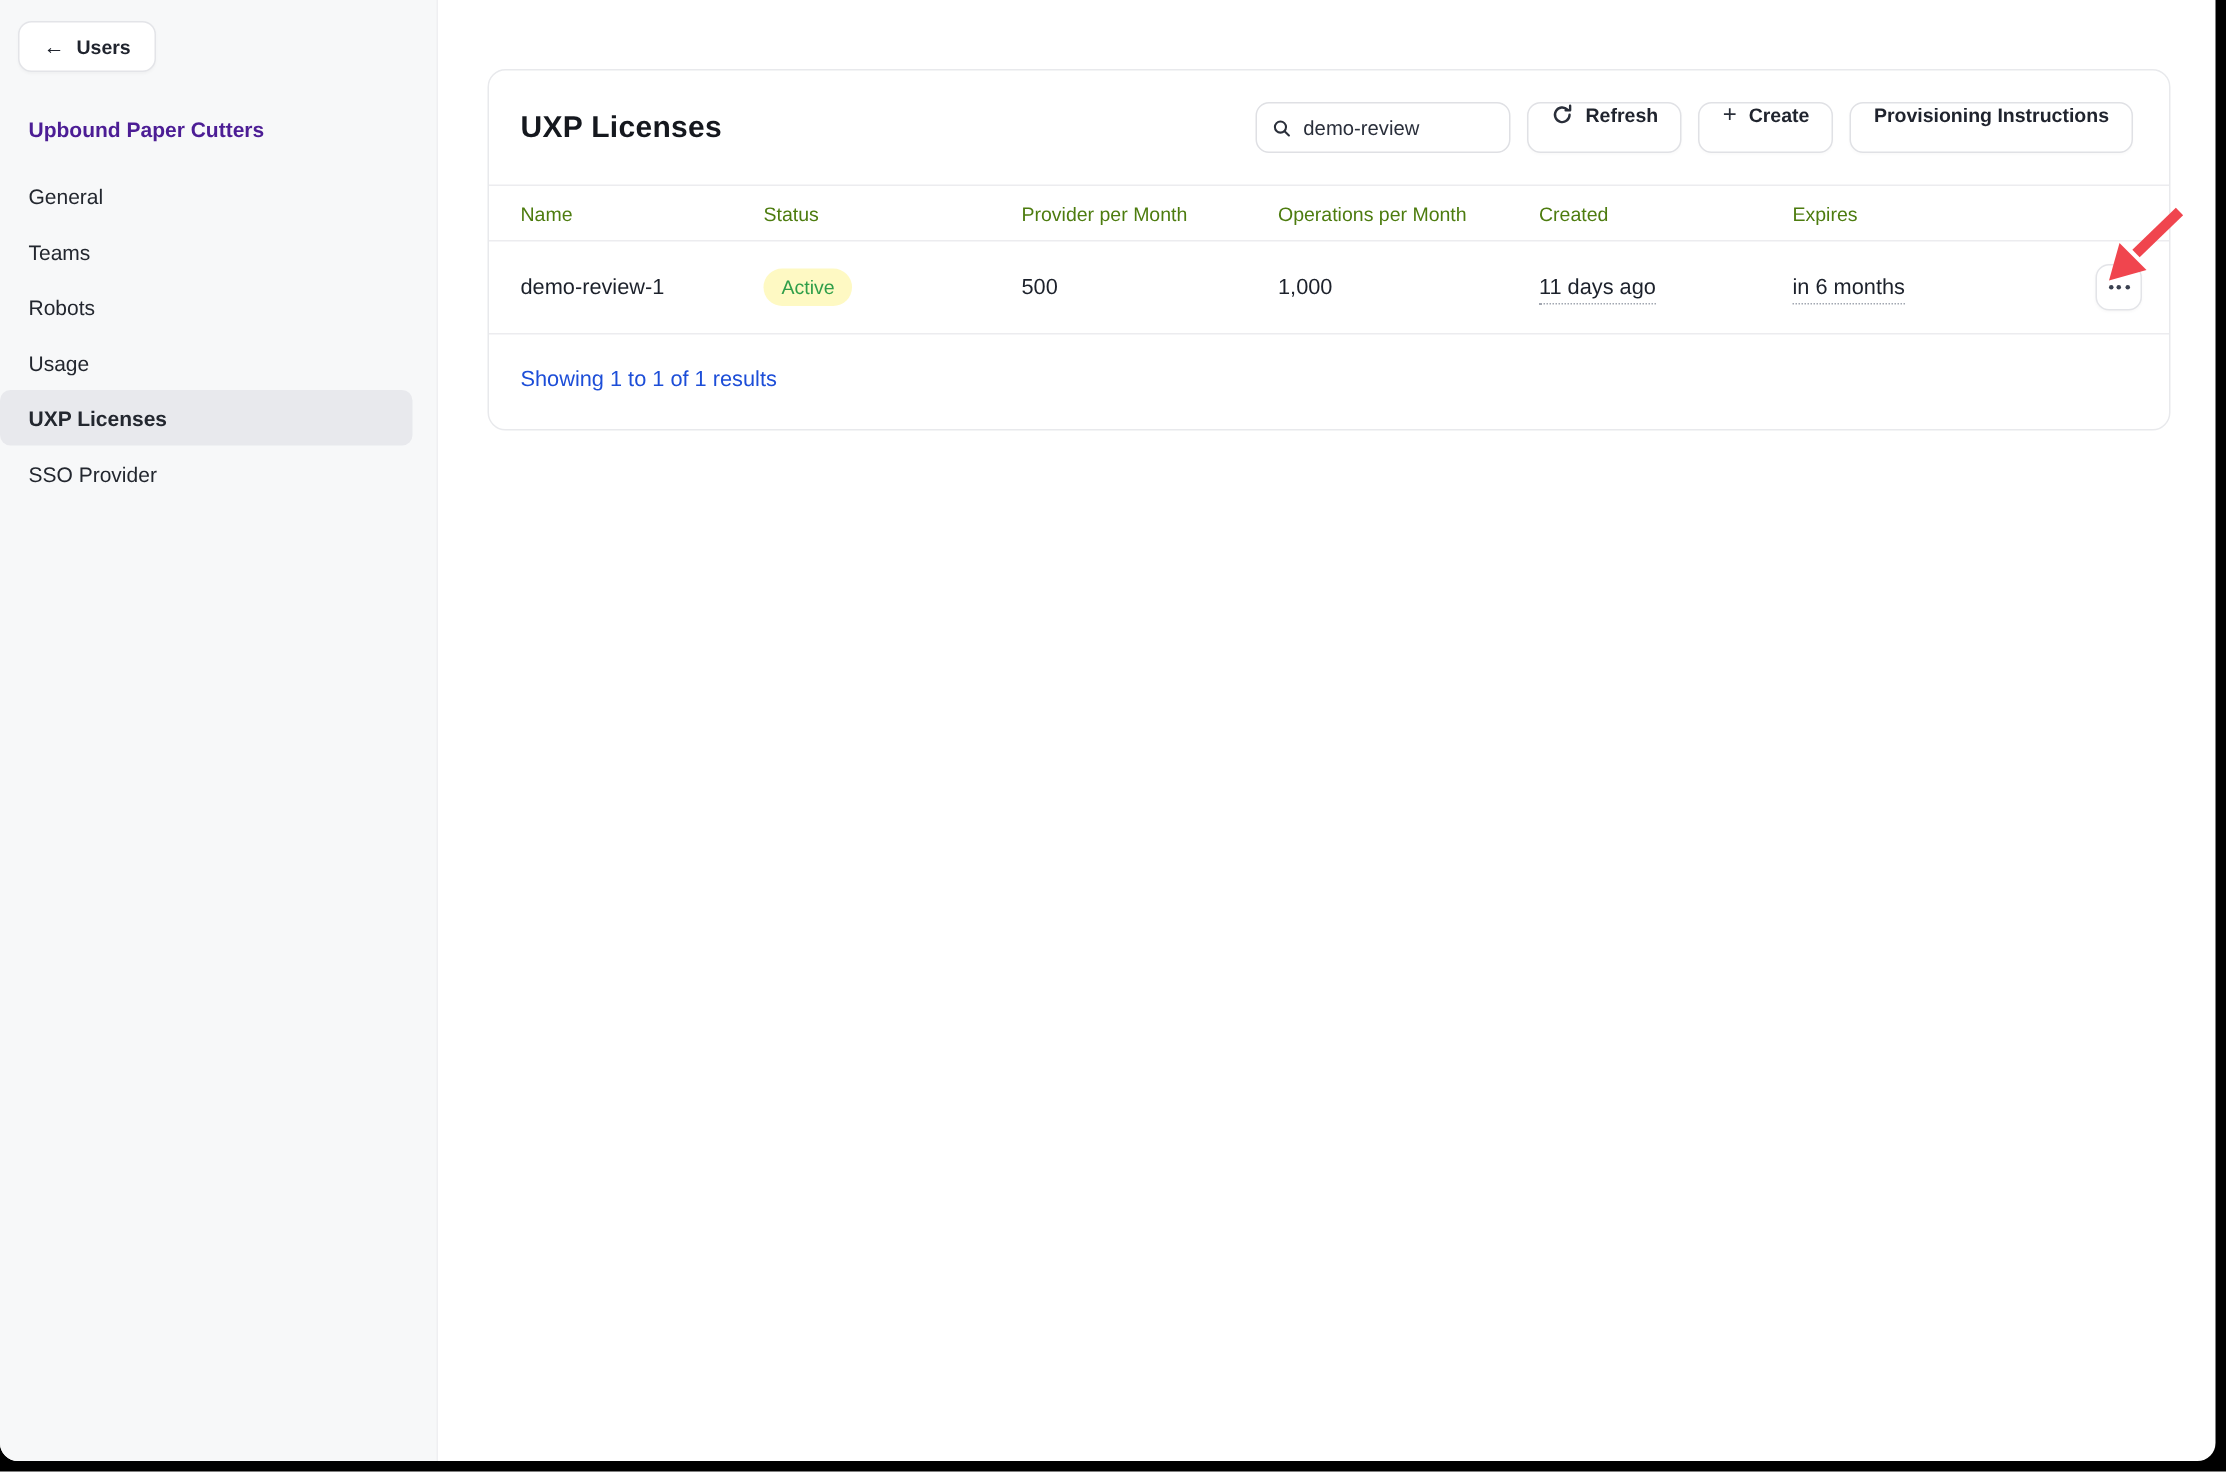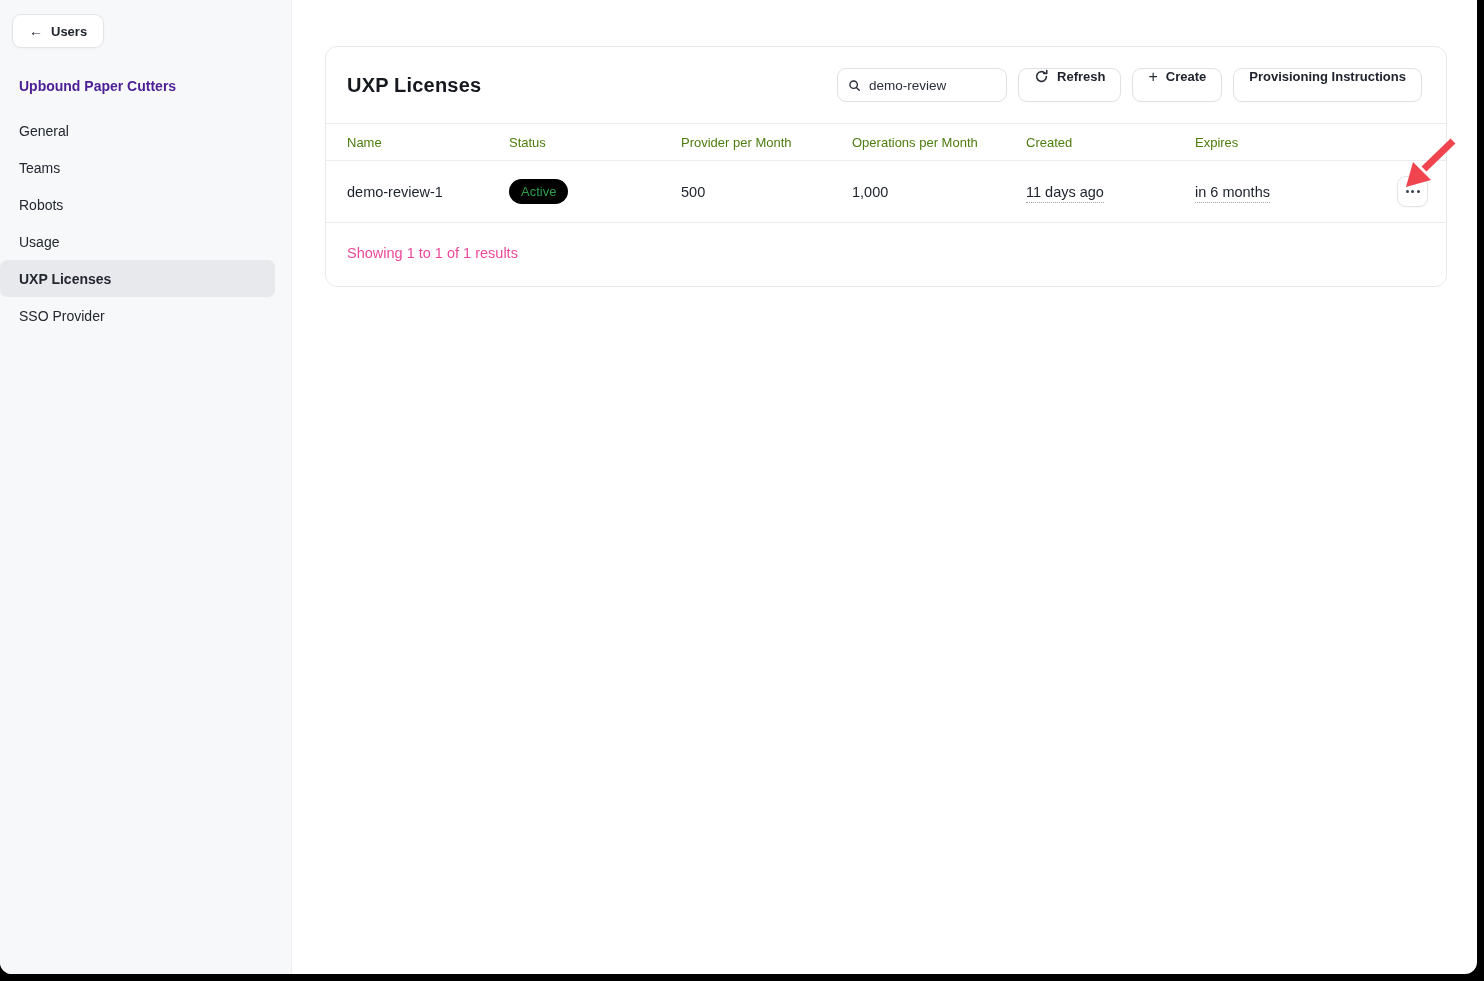--- a/index.html
+++ b/index.html
@@ -69,32 +69,32 @@
     display:grid;
     grid-template-columns:162px 172px 171px 174px 169px 1fr 52px;
     align-items:center; padding-left:21px; padding-right:18px;
   }
   .t-head { height:38px; border-top:1px solid #ececef; border-bottom:1px solid #ececef; }
   .t-head .th { font-size:13px; color:#4d7c0f; }
   .t-row { height:62px; border-bottom:1px solid #ececef; }
   .cell { font-size:14.5px; color:#1c212b; }
   .badge {
     display:inline-block; padding:5px 12px; border-radius:14px;
-    background:#000000; color:#2f9e49; font-size:13px;
+    background:#fef9c3; color:#2f9e49; font-size:13px;
   }
   .dotted { border-bottom:1.5px dotted #a2a7b1; padding-bottom:2px; }
   .actions-cell { display:flex; justify-content:flex-end; }
   .ellipsis-btn {
     width:31px; height:31px; background:#fff; border:1px solid #e3e4e8;
     border-radius:9px; display:flex; align-items:center; justify-content:center;
     gap:2.5px; cursor:pointer; box-shadow:0 1px 2px rgba(0,0,0,.03);
   }
   .ellipsis-btn .dot { width:3px; height:3px; border-radius:50%; background:#3a4150; }
   .card-footer { padding:21px 21px 24px 21px; }
-  .footer-text { font-size:14.5px; color:#ec4899; }
+  .footer-text { font-size:14.5px; color:#1d4ed8; }
   
   .context-menu {
     position:absolute; left:1177px; top:212px; width:294px;
     background:#fff; border:1px solid #eef0f2; border-radius:10px;
     box-shadow:0 12px 28px rgba(0,0,0,.10), 0 2px 8px rgba(0,0,0,.05);
     padding:6px; z-index:40;
   }
   .menu-item {
     background:#f0f1f3; border-radius:7px; padding:7px 12px;
     font-size:14.5px; font-weight:bold; color:#15181e; cursor:pointer;

